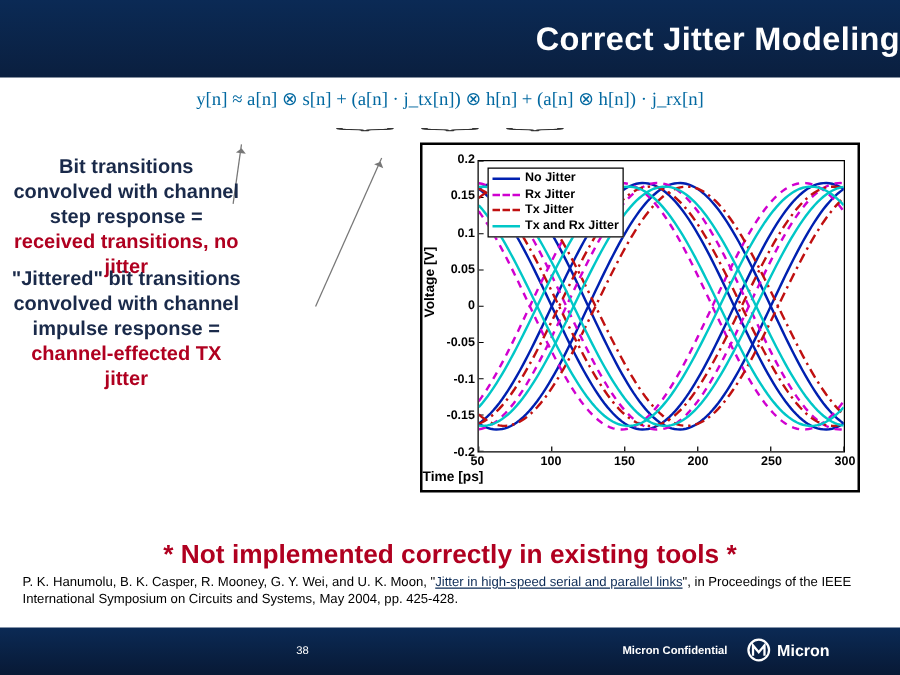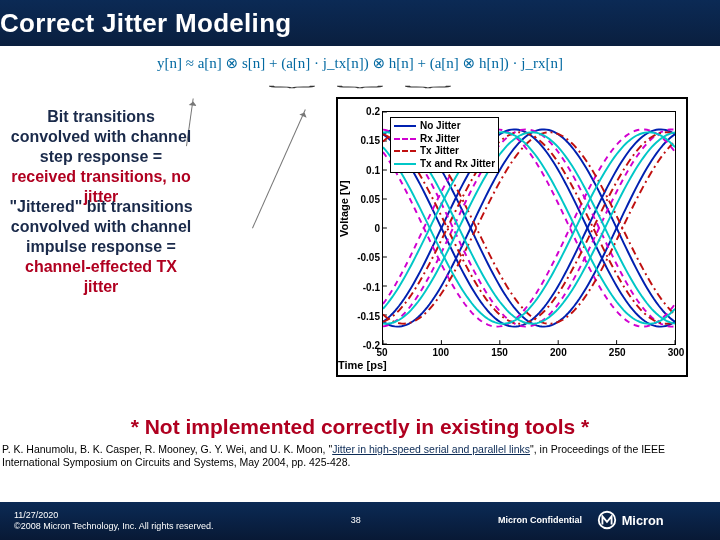--- a/index.html
+++ b/index.html
@@ -7,25 +7,25 @@
     padding: 0;
     width: 720px;
     height: 540px;
     font-family: "Trebuchet MS", Arial, sans-serif;
     background: #fff;
     overflow: hidden;
     position: relative;
     font-size: 12px;
   }
   .titlebar {
-    height: 46px;
+    height: 62px;
     background: linear-gradient(#0b2a55, #0a1f3f);
     display: flex;
     align-items: center;
-    justify-content: flex-start;
+    justify-content: flex-end;
   }
   .title {
     color: #fff;
     font-size: 26px;
     font-weight: bold;
     letter-spacing: .3px;
   }
   .eq {
     text-align: center;
     font-family: "Cambria Math", "Times New Roman", serif;
@@ -126,21 +126,21 @@
   .disc {
     color: #b00020;
     font-weight: bold;
     text-align: center;
     font-size: 21px;
     margin: 2px 0 4px 0;
   }
   .ref {
     font-size: 10.5px;
     line-height: 1.25;
-    padding: 0 12px 0 2px;
+    padding: 0 12px 0 18px;
   }
   .ref a { color: #0b2a55; text-decoration: underline; }
   .footer {
     position: absolute;
     left:0; right:0; bottom:0;
     height: 38px;
     background: linear-gradient(#0b2a55, #081935);
     color: #fff;
     font-size: 9px;
     display: flex;
@@ -257,24 +257,20 @@
       </div>
   </div>
 </div>
 
 <div class="disc">* Not implemented correctly in existing tools *</div>
 <div class="ref">
   <span>P. K. Hanumolu, B. K. Casper, R. Mooney, G. Y. Wei, and U. K. Moon, "</span><a href="#">Jitter in high-speed serial and parallel links</a><span>", in Proceedings of the IEEE International Symposium on Circuits and Systems, May 2004, pp. 425-428.</span>
 </div>
 
 <div class="footer">
-  <div class="col">
-    <div>11/27/2020</div>
-    <div>©2008 Micron Technology, Inc. All rights reserved.</div>
-  </div>
   <div class="col page">38</div>
   <div class="col conf">Micron Confidential</div>
   <div class="logo">
     <svg viewBox="0 0 120 24">
       <circle cx="12" cy="12" r="9" fill="none" stroke="#fff" stroke-width="2"></circle>
       <path d="M7 17 L7 8 L12 14 L17 8 L17 17" fill="none" stroke="#fff" stroke-width="2"></path>
       <text x="28" y="17" fill="#fff" font-size="14" font-family="Arial" font-weight="600">Micron</text>
     </svg>
   </div>
 </div>

